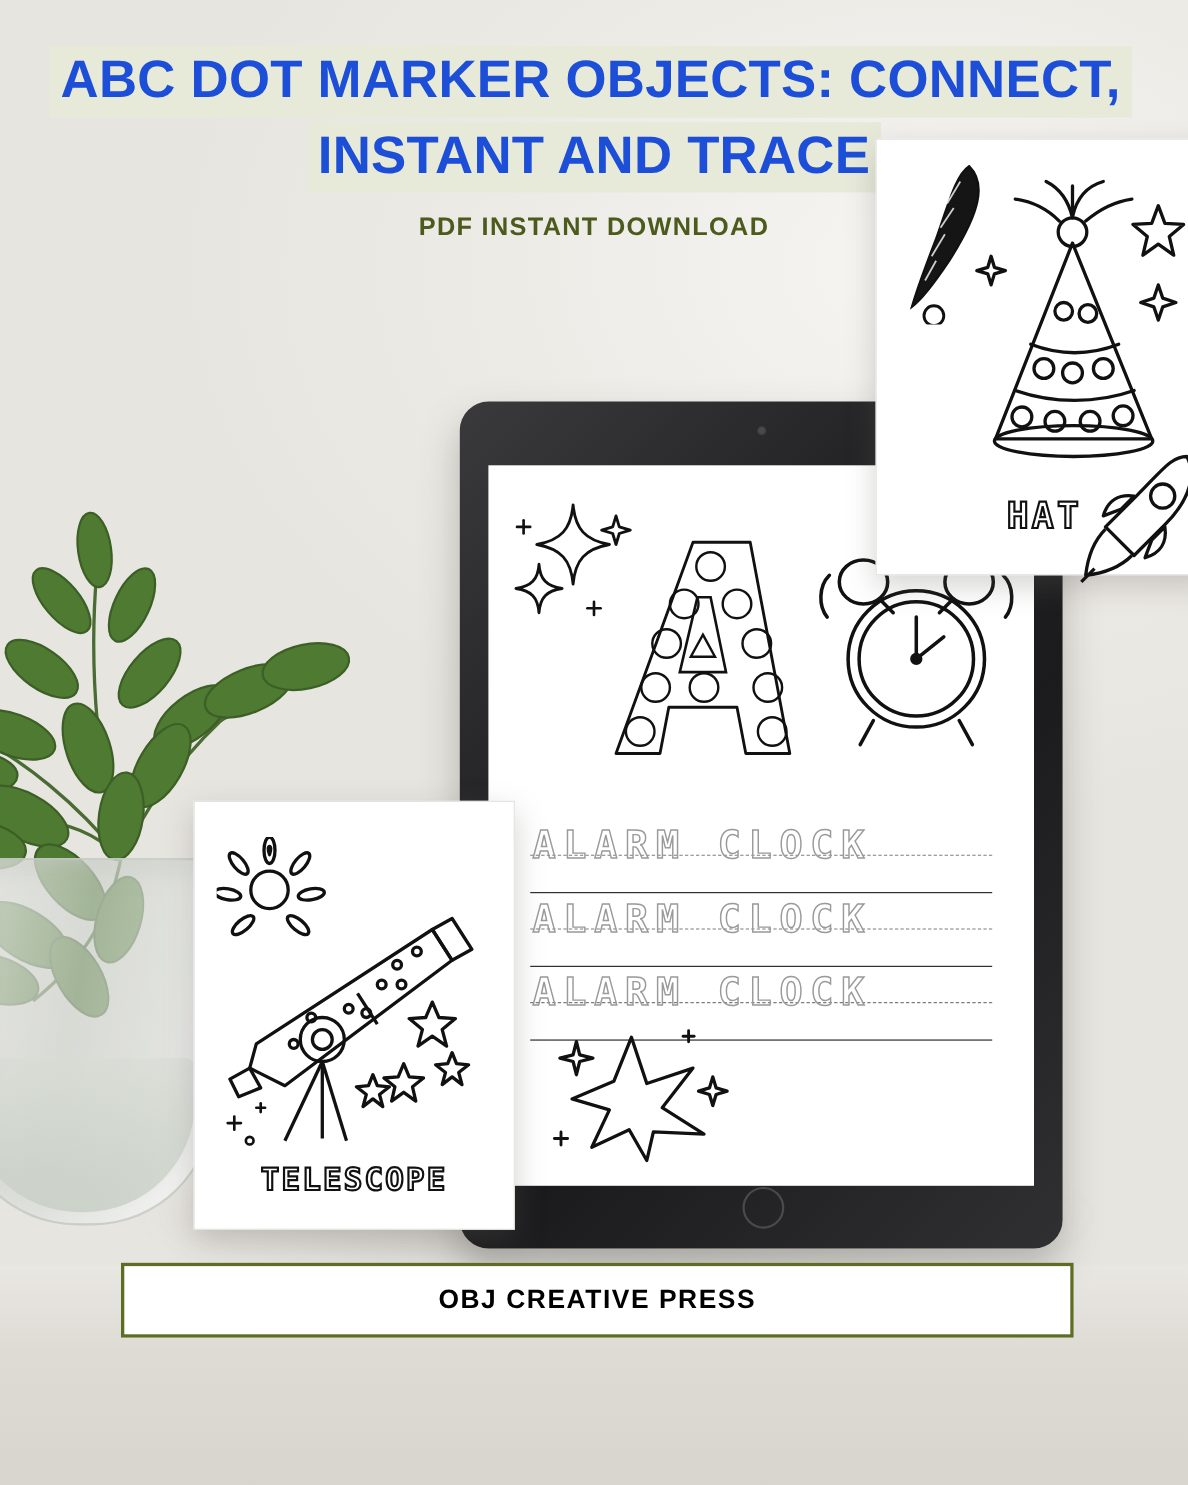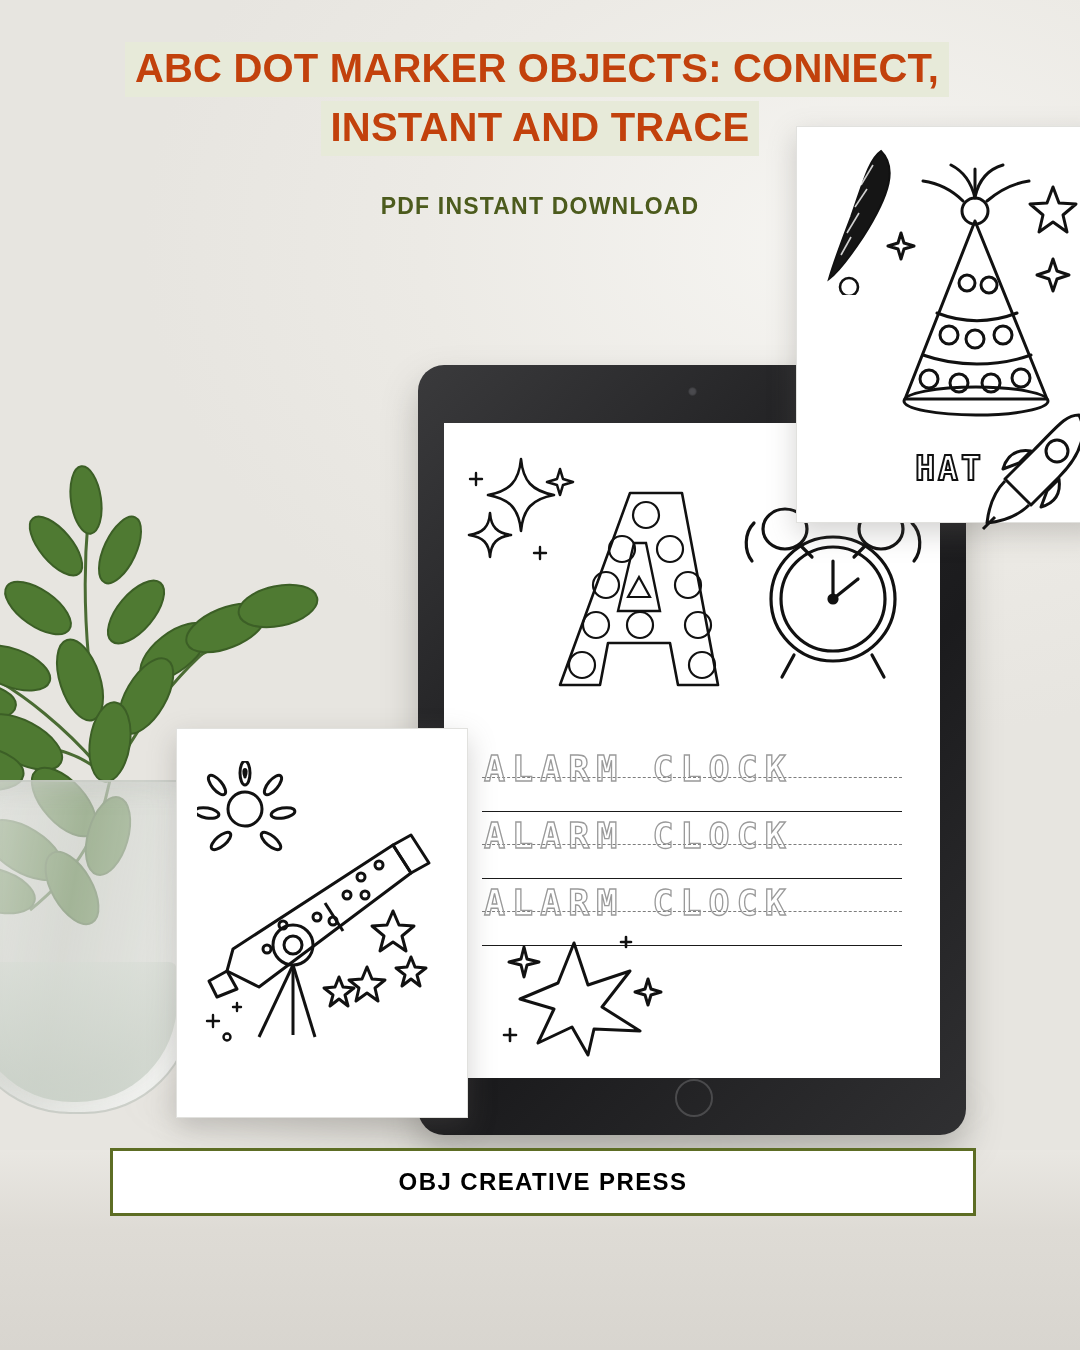--- a/index.html
+++ b/index.html
@@ -72,25 +72,25 @@
   
   .title-wrap {
     position: absolute;
     left: 0;
     top: 40px;
     width: 1080px;
     text-align: center;
   }
   .title-line {
     display: inline-block;
-    font-size: 40px;
+    font-size: 48px;
     line-height: 1.18;
     font-weight: bold;
     letter-spacing: 0.2px;
-    color: #c2410c;
+    color: #1d4ed8;
     background: #e7ead9;
     padding: 3px 10px 5px 10px;
     margin: 2px 0;
   }
   .title-line.l1 { margin-left: -6px; }
   .subtitle {
     position: absolute;
     left: 0;
     top: 193px;
     width: 1080px;
@@ -469,17 +469,18 @@
     </g>
     <g stroke="#111" stroke-width="2.4" stroke-linecap="round">
       <path d="M16 216 L16 228"></path>
         <path d="M10 222 L22 222"></path>
       <path d="M40 204 L40 212"></path>
         <path d="M36 208 L44 208"></path>
     </g>
     <circle cx="30" cy="238" r="3.5" fill="none" stroke="#111" stroke-width="2.4"></circle>
   </svg>
 
+  <div class="card-label">TELESCOPE</div>
 </div>
 
 <div class="footer">
   <div class="footer-text">OBJ CREATIVE PRESS</div>
 </div>
 
 </body></html>

